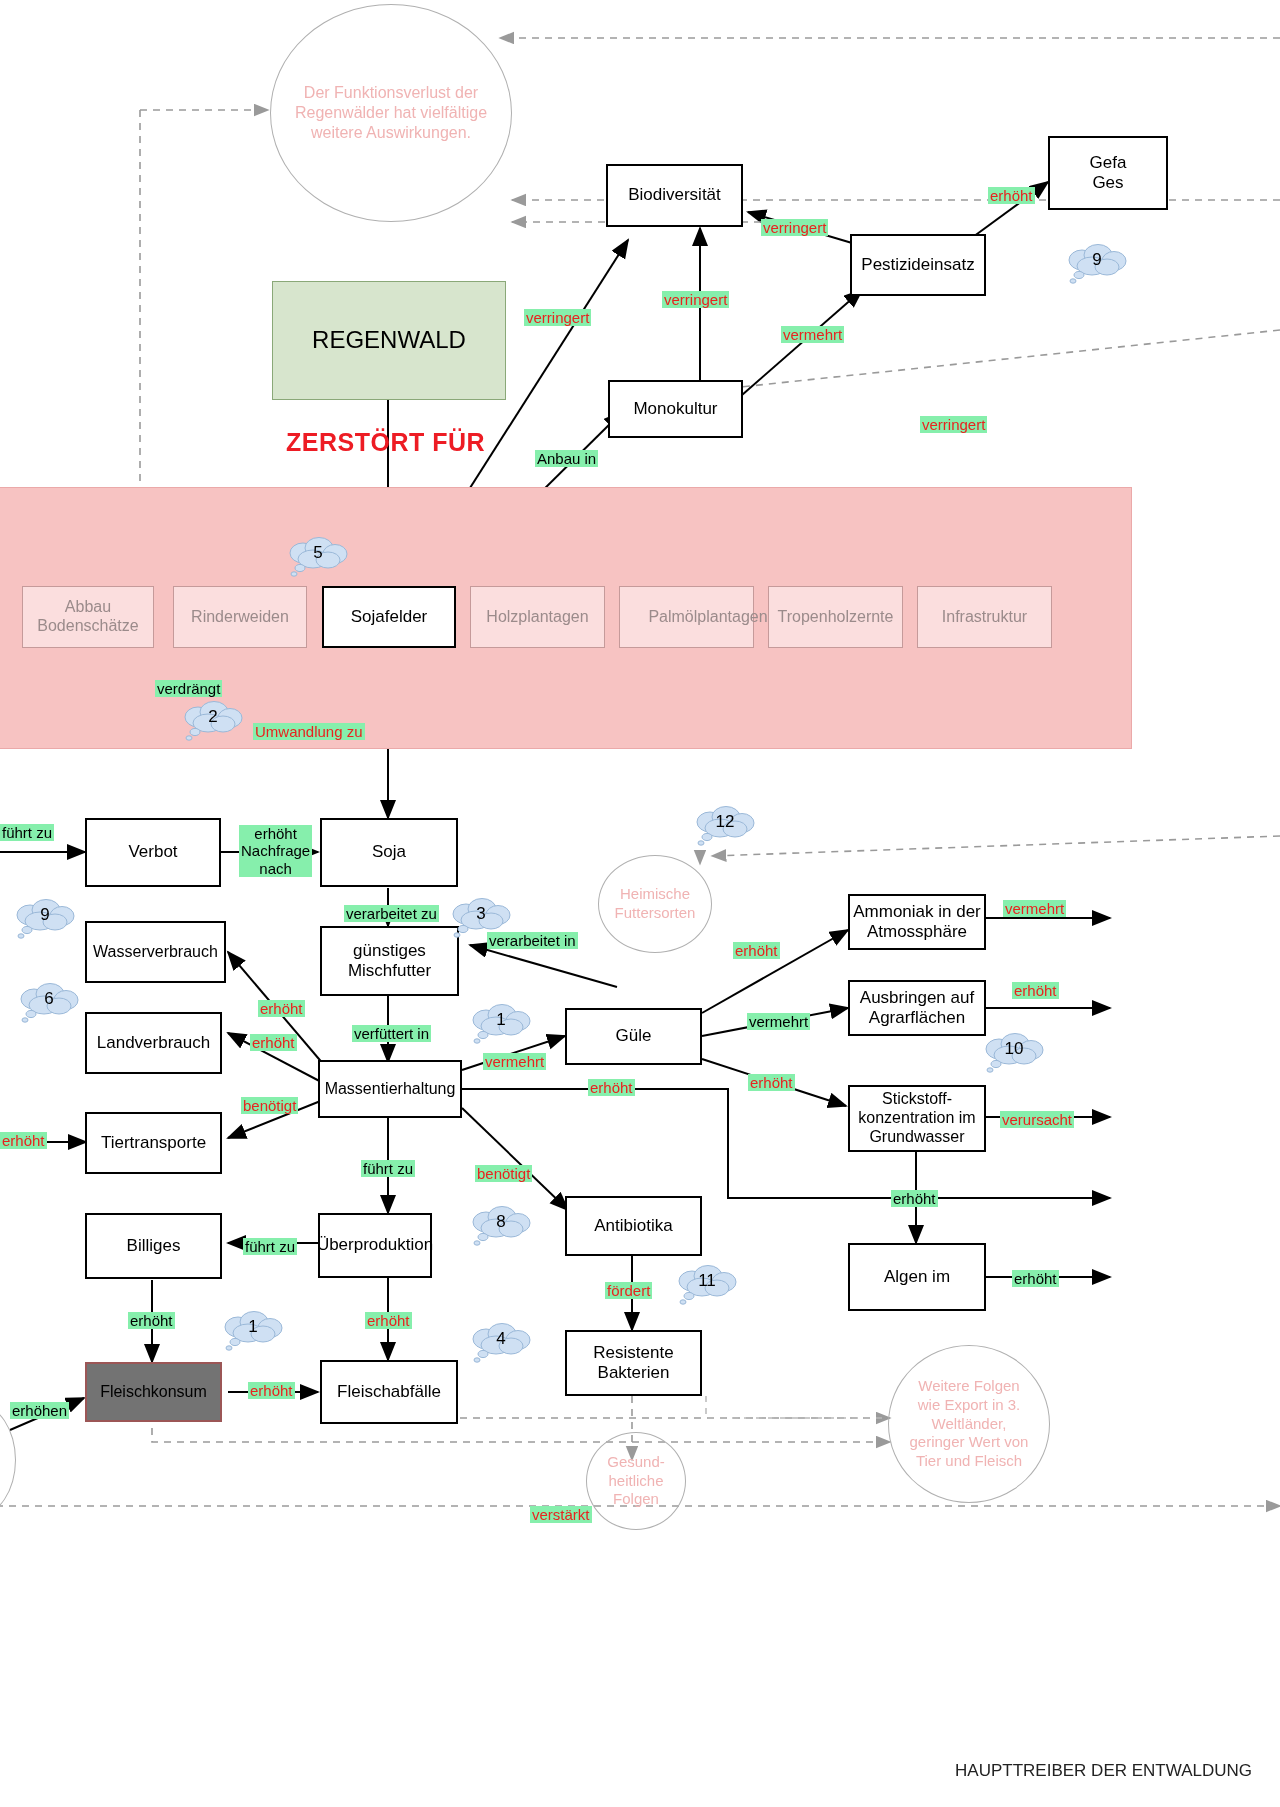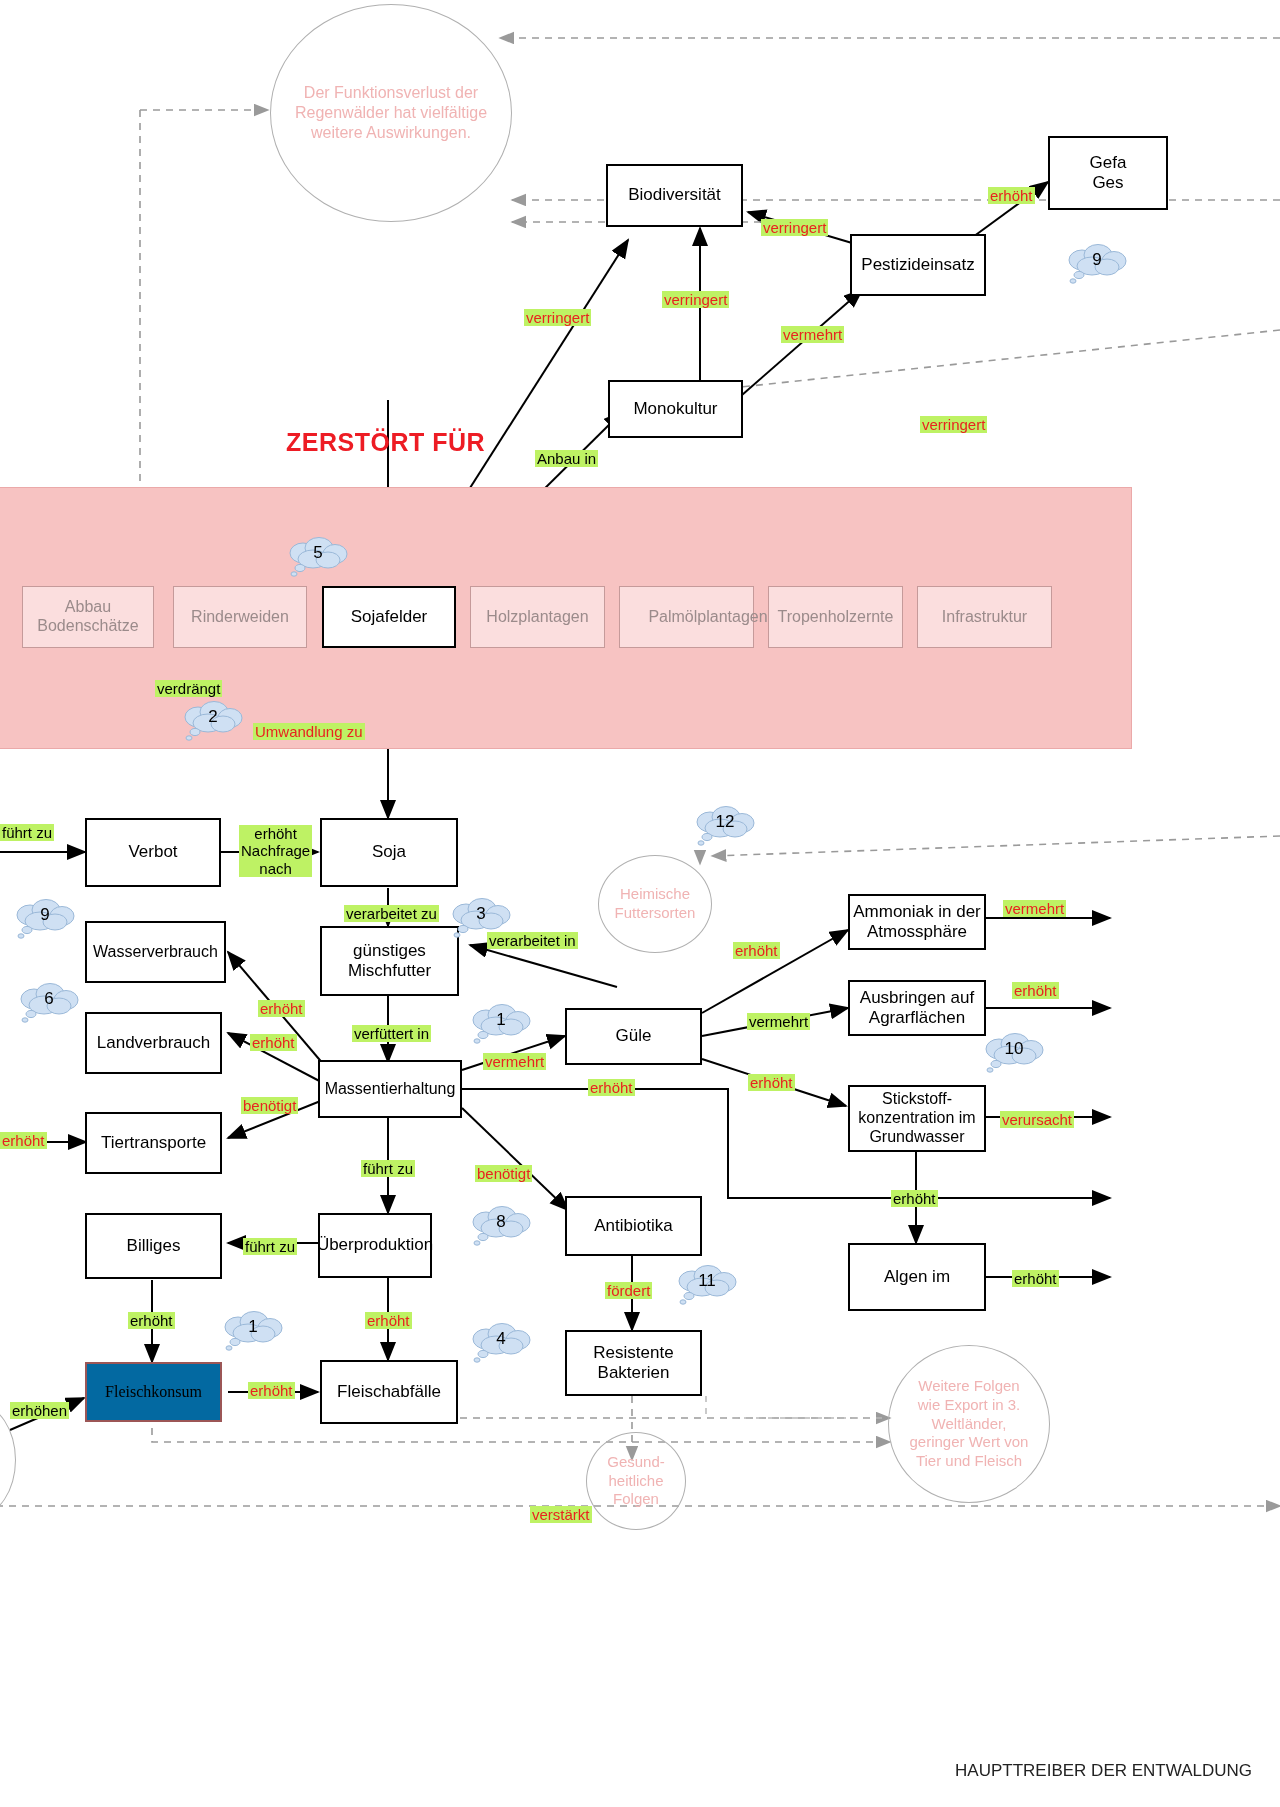--- a/index.html
+++ b/index.html
@@ -7,35 +7,35 @@
        font-family:"Liberation Sans","DejaVu Sans",sans-serif;}
   #canvas{position:absolute;left:0;top:0;width:1280px;height:1807px;}
   svg.layer{position:absolute;left:0;top:0;width:1280px;height:1807px;pointer-events:none;}
 
   
   .node{position:absolute;box-sizing:border-box;display:flex;align-items:center;
         justify-content:center;text-align:center;background:#ffffff;border:2px solid #000;
         font-size:17px;color:#000;line-height:1.18;z-index:6;}
   .node.ghost{border:1px solid #c59a9a;background:#fbdede;color:#9b8b8b;font-size:16px;}
   .node.green{background:#d7e5cd;border:1px solid #8aa878;font-size:24px;}
-  .node.pinkfill{background:#0369a1;border:2px solid #9c5656;font-family:Liberation Serif, serif;}
+  .node.pinkfill{background:#737373;border:2px solid #9c5656;}
 
   
   #banner{position:absolute;left:-30px;top:487px;width:1160px;height:260px;
           background:#f7c3c2;border:1px solid #eba9a9;z-index:1;}
   #bannerLabel{position:absolute;right:28px;bottom:26px;font-size:17px;color:#222;
           z-index:5;white-space:nowrap;text-align:center;}
 
   
   .circ{position:absolute;border:1px solid #b0b0b0;border-radius:50%;
         display:flex;align-items:center;justify-content:center;text-align:center;
         color:#f0b3b3;line-height:1.25;z-index:4;background:transparent;}
 
   
-  .elabel{position:absolute;font-size:15px;color:#000;background:#bef264;
+  .elabel{position:absolute;font-size:15px;color:#000;background:#86efac;
           padding:0 2px;white-space:nowrap;z-index:8;line-height:1.15;text-align:center;}
   .elabel.red{color:#e8231f;}
 
   
   #zerstoert{position:absolute;left:286px;top:428px;font-size:25px;font-weight:bold;
              color:#ed1c24;letter-spacing:.5px;z-index:7;}
 
   
   .cloud{position:absolute;width:70px;height:42px;z-index:9;}
   .cloud .num{position:absolute;left:0;top:0;width:70px;height:34px;
@@ -184,20 +184,21 @@
 
   <div class="node" style="left:606px;top:164px;width:137px;height:63px;">Biodiversität</div>
 
   <div class="node" style="left:850px;top:234px;width:136px;height:62px;">Pestizideinsatz</div>
 
   <div class="node" style="left:1048px;top:136px;width:120px;height:74px;white-space:pre-line;">Gefa
 Ges</div>
 
   <div class="node" style="left:608px;top:380px;width:135px;height:58px;">Monokultur</div>
 
+  <div class="node green" style="left:272px;top:281px;width:234px;height:119px;">REGENWALD</div>
 
   <div class="node ghost" style="left:22px;top:586px;width:132px;height:62px;white-space:pre-line;">Abbau
 Bodenschätze</div>
   <div class="node ghost" style="left:173px;top:586px;width:134px;height:62px;">Rinderweiden</div>
   <div class="node" style="left:322px;top:586px;width:134px;height:62px;z-index:7;">Sojafelder</div>
   <div class="node ghost" style="left:470px;top:586px;width:135px;height:62px;">Holzplantagen</div>
   <div class="node ghost" style="left:619px;top:586px;width:135px;height:62px;padding-left:43px;">Palmölplantagen</div>
   <div class="node ghost" style="left:768px;top:586px;width:135px;height:62px;">Tropenholzernte</div>
   <div class="node ghost" style="left:917px;top:586px;width:135px;height:62px;">Infrastruktur</div>
 

